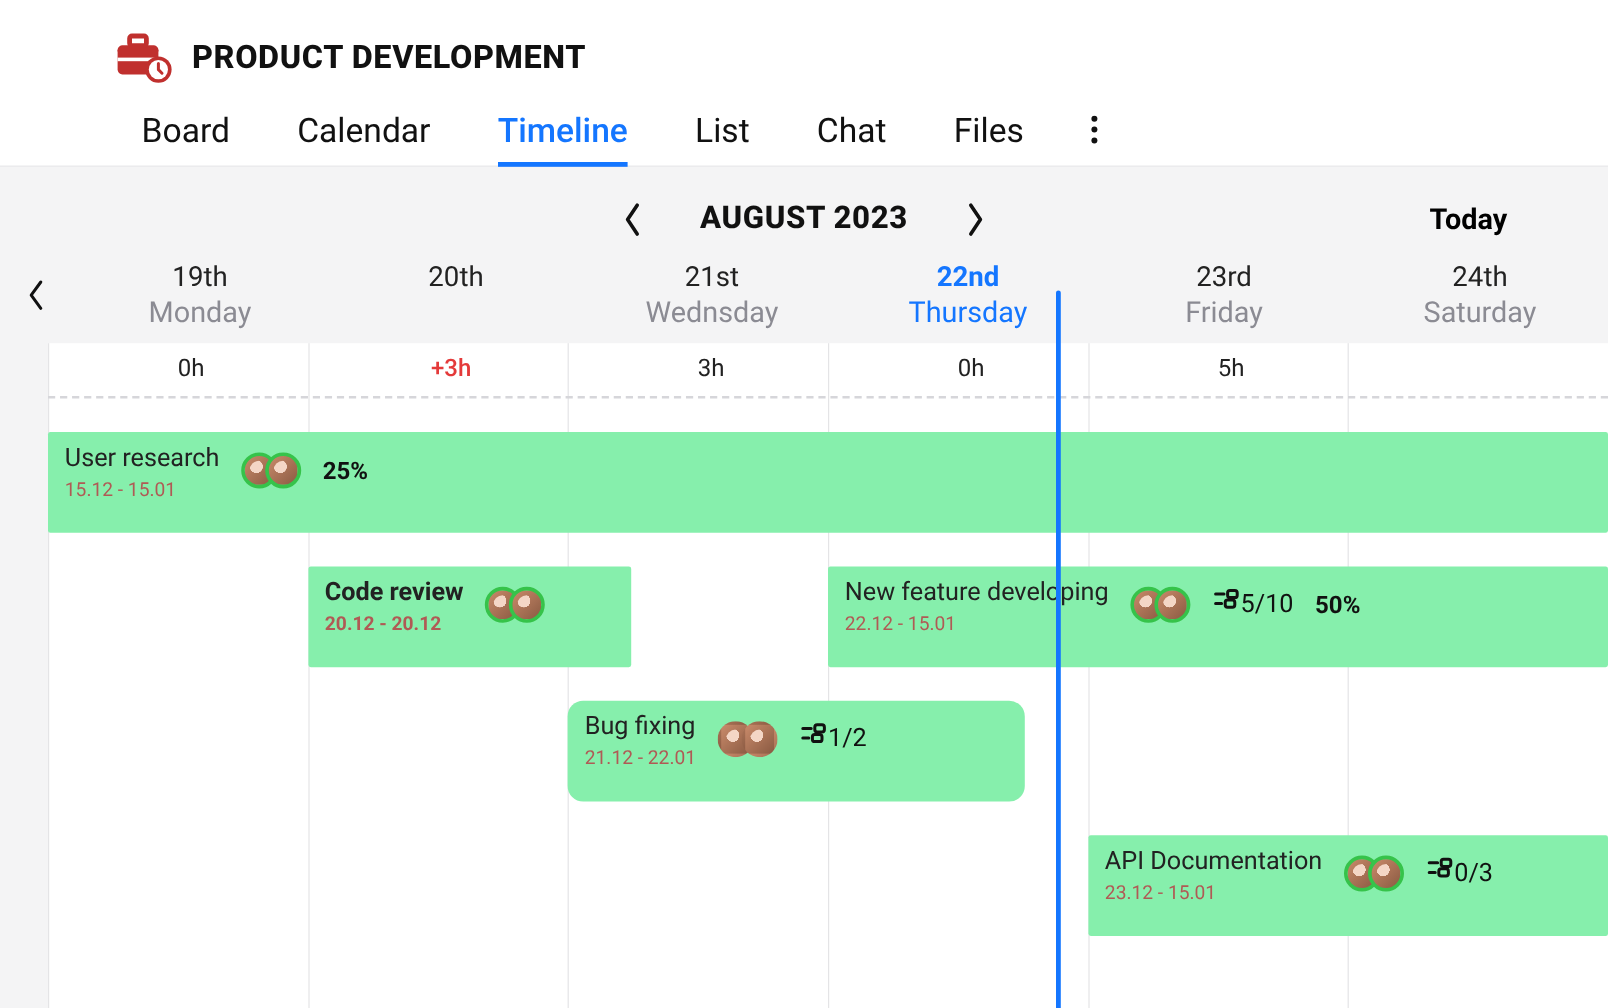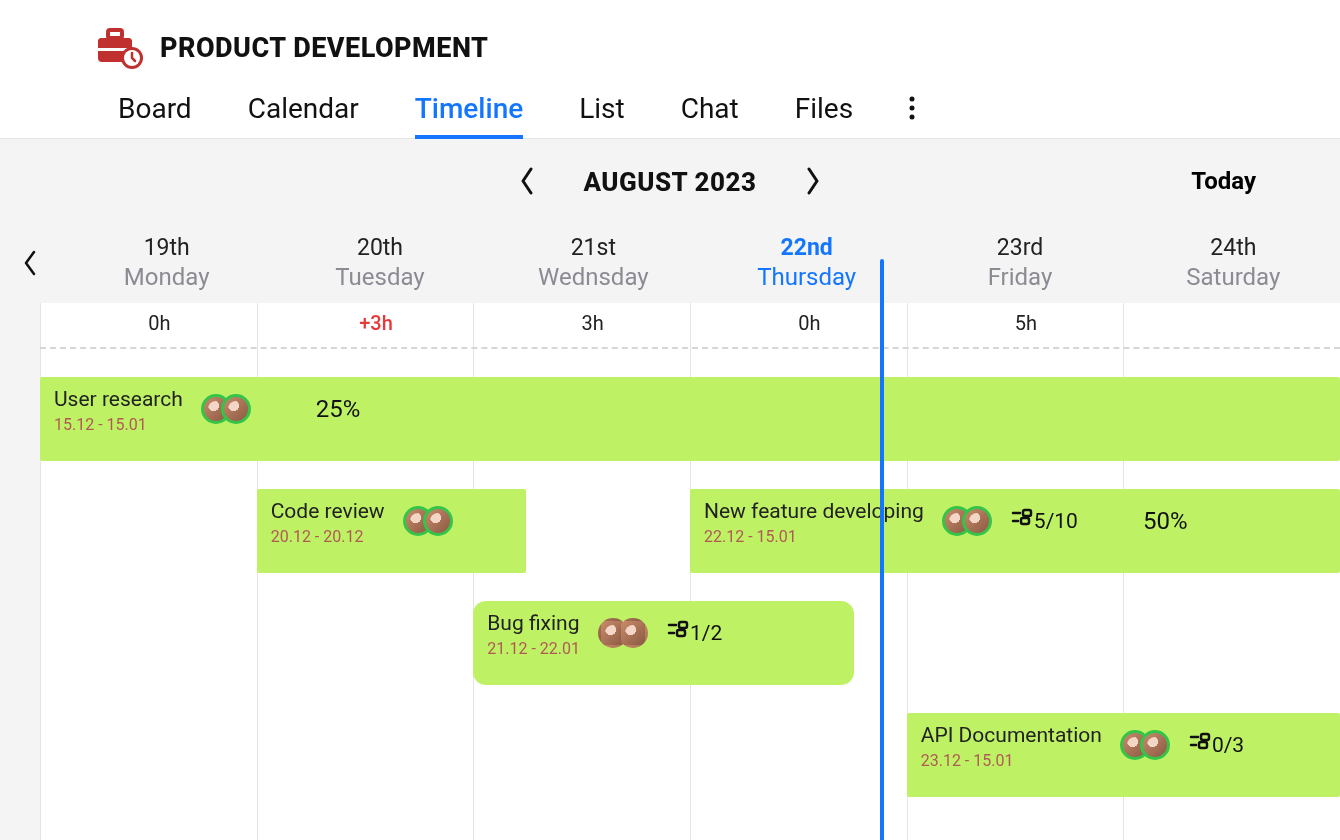--- a/index.html
+++ b/index.html
@@ -45,24 +45,24 @@
   .outer-divider { border:none; border-top:1px solid #e4e4e6; margin-top:-1px;}
 
   
   .timeline-area {
     background: #f4f4f5;
     padding-top: 28px;
     height: 100%;
   }
   .month-nav {
     display:flex;
-    align-items:flex-start;
+    align-items:flex-end;
     justify-content:center;
     gap: 48px;
-    margin-bottom: 37px;
+    margin-bottom: 20px;
     position:relative;
   }
   .month-nav .arrow {
     cursor:pointer;
     width:16px; height:28px;
     display:flex; align-items:center; justify-content:center;
   }
   .month-label { font-size:26px; font-weight:800; letter-spacing:0.5px;}
   .today-link {
     position:absolute;
@@ -128,21 +128,21 @@
 
   
   .rows {
     position:absolute; left:0; right:0; top:60px; bottom:0;
   }
   .task-row { position:relative; height:112px; }
   .task {
     position:absolute;
     top:14px;
     height:84px;
-    background:#bef264;
+    background:#86efac;
     border-radius:2px;
     padding:10px 14px;
     display:flex;
     align-items:flex-start;
     cursor:pointer;
   }
   .task .info { display:flex; flex-direction:column; gap:4px;}
   .task-title { font-size:21px; color:#222; white-space:nowrap;}
   .task-dates { font-size:16px; color:#b05a55;}
   .task-extra {
@@ -157,21 +157,21 @@
     background: linear-gradient(135deg,#c98a6a,#8a5a42);
     position:relative;
   }
   .avatar:first-child{margin-left:0;}
   .avatar.ring { border-color:#36c34a;}
   .avatar::after{
     content:""; position:absolute; inset:4px;
     border-radius:50%;
     background: radial-gradient(circle at 35% 30%, #f4d6c6 35%, transparent 36%);
   }
-  .percent { font-size:24px; font-weight:400; color:#111; white-space:nowrap;margin-left:47px;}
+  .percent { font-size:20px; font-weight:700; color:#111; white-space:nowrap;}
   .subtask { display:flex; align-items:center; gap:0; font-size:21px; color:#111; white-space:nowrap;}
   .sub-icon svg{width:24px;height:24px;}
 </style>
 </head>
 <body>
 
 <div class="header">
   <div class="title-row">
     <span class="app-logo">
       <svg viewBox="0 0 50 44" width="50" height="44">
@@ -227,21 +227,20 @@
       <svg viewBox="0 0 14 26" width="14" height="26">
           <path d="M11 2 L3 13 L11 24" stroke="#111" stroke-width="2.5" fill="none" stroke-linecap="round" stroke-linejoin="round"></path>
         </svg>
     </div>
     <div class="day-col-head">
       <div class="day-num">19th</div>
       <div class="day-name">Monday</div>
     </div>
     <div class="day-col-head">
       <div class="day-num">20th</div>
-      <div class="day-name">Tuesday</div>
     </div>
     <div class="day-col-head">
       <div class="day-num">21st</div>
       <div class="day-name">Wednsday</div>
     </div>
     <div class="day-col-head today">
       <div class="day-num">22nd</div>
       <div class="day-name">Thursday</div>
     </div>
     <div class="day-col-head">
@@ -286,21 +285,21 @@
             <div class="task-extra">
               <span class="avatars">
                 <span class="avatar ring"></span>
                 <span class="avatar ring"></span>
               </span>
               <span class="percent">25%</span>
             </div>
           </div>
         </div>
       <div class="task-row">
-          <div class="task" style="left: 16.67%; width: 20.7%;">
+          <div class="task" style="left: 16.67%; width: 20.7%; font-weight: bold;">
             <div class="info">
               <span class="task-title">Code review</span>
               <span class="task-dates">20.12 - 20.12</span>
             </div>
             <div class="task-extra">
               <span class="avatars">
                 <span class="avatar ring"></span>
                 <span class="avatar ring"></span>
               </span>
             </div>

